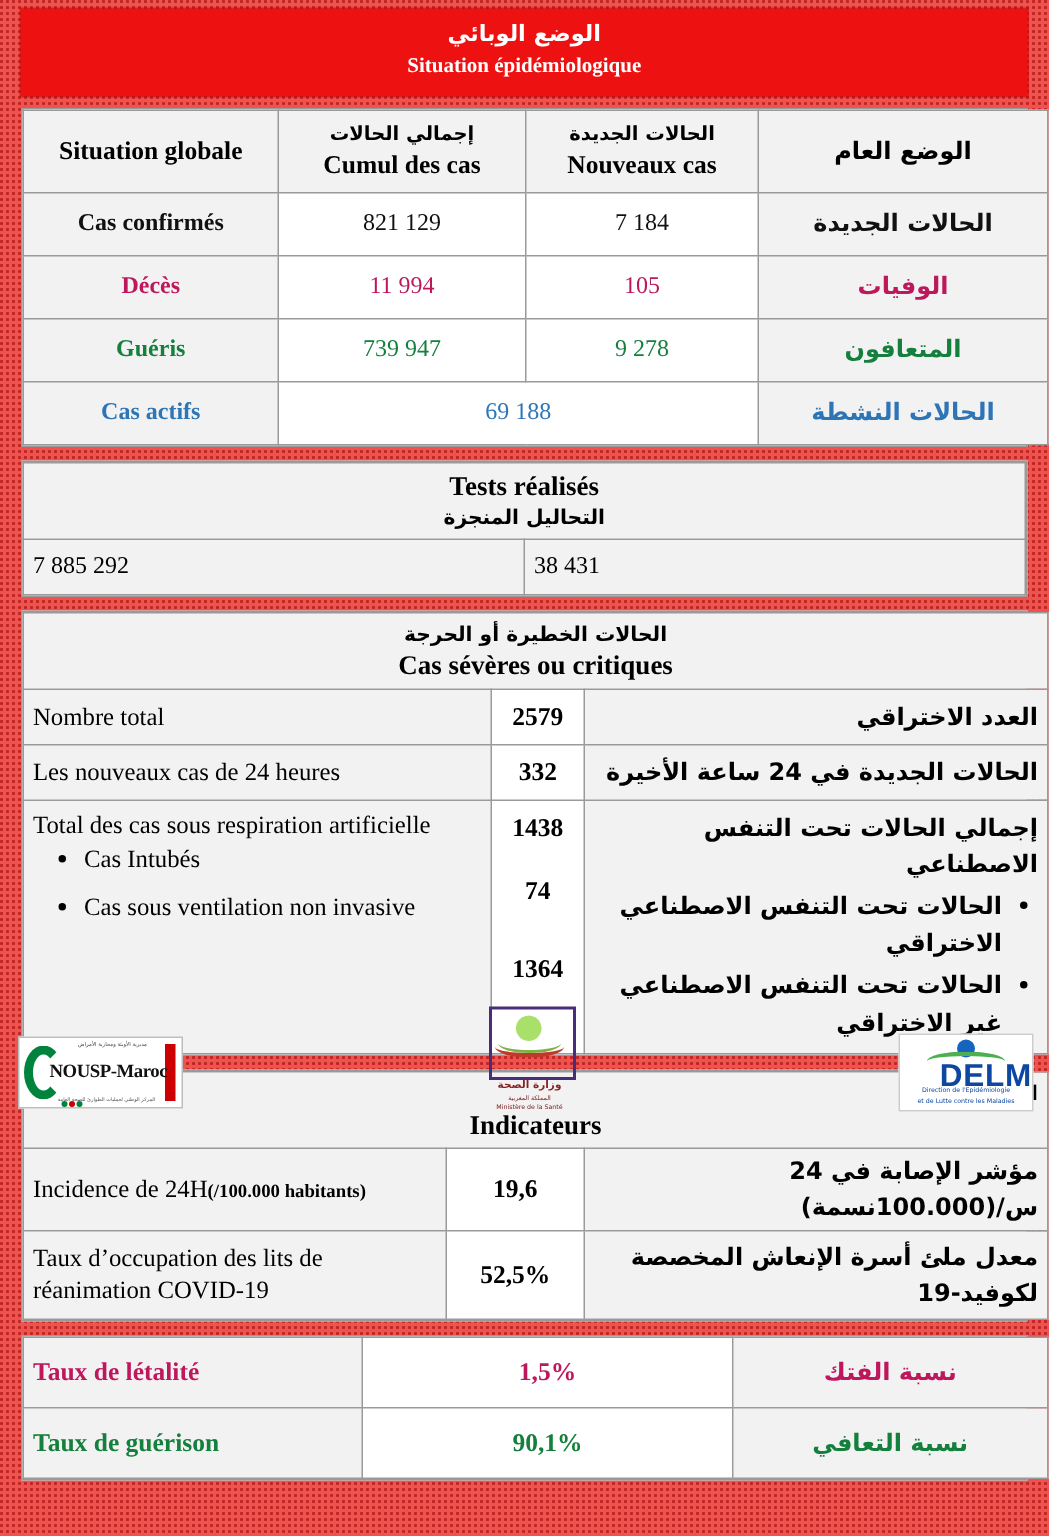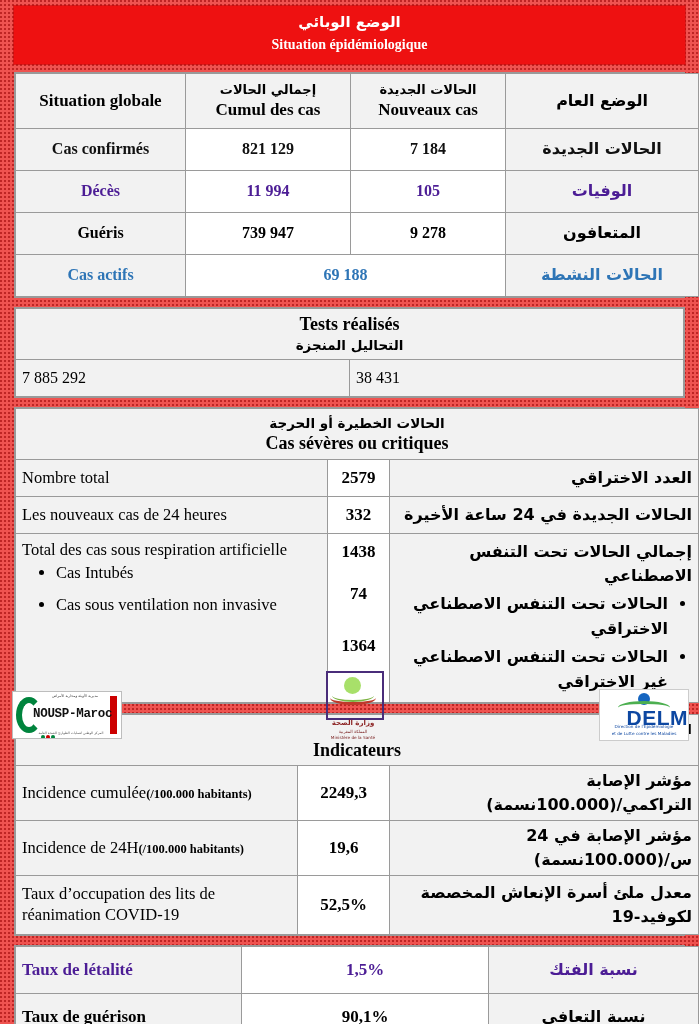--- a/index.html
+++ b/index.html
@@ -75,22 +75,22 @@
   .ctr { text-align: center; }
   .ar {
     direction: rtl;
     text-align: right;
     font-family: "DejaVu Sans", "Liberation Sans", sans-serif;
     font-weight: bold;
     font-size: 13.5px;
     line-height: 1.5;
   }
   .ar-ctr { text-align: center; }
-  .red   { color: #4c1d95; }
-  .green { color: #000000; }
+  .red   { color: #be185d; }
+  .green { color: #15803d; }
   .blue  { color: #2e75b6; }
   .black { color: #111111; }
 
   
   .t1 td { height: 35px; }
   .t1 .hdr { height: 48px; }
   .t1 .c1 { width: 170px; }
   .t1 .c2 { width: 165px; }
   .t1 .c3 { width: 155px; }
   .t1 .c4 { width: 193px; }
@@ -104,21 +104,21 @@
     font-family: "DejaVu Sans", "Liberation Sans", sans-serif;
     font-weight: bold;
     font-size: 13px;
     line-height: 1.45;
   }
   .lbl-fr {
     font-weight: bold;
     font-size: 17px;
   }
   .num {
-    font-weight: bold;
+    font-weight: normal;
     font-size: 18px;
   }
 
   
   .t2 .title-fr {
     font-weight: bold;
     font-size: 18px;
     text-align: center;
     line-height: 1.25;
   }
@@ -210,21 +210,21 @@
     font-size: 3.6px;
     font-family: "DejaVu Sans", sans-serif;
     color: #444;
     text-align: center;
     line-height: 1.35;
     direction: rtl;
   }
   .nousp-name {
     position: absolute;
     left: 20px; top: 15px;
-    font-family: Liberation Mono, monospace;
+    font-family: Liberation Serif, serif;
     font-weight: bold;
     font-size: 12.5px;
     color: #111;
     letter-spacing: -0.3px;
   }
   .nousp-bot {
     position: absolute;
     left: 22px; bottom: 2px; right: 14px;
     font-size: 3.4px;
     font-family: "DejaVu Sans", sans-serif;
@@ -475,25 +475,20 @@
           <col class="c1">
           <col class="c2">
           <col class="c3">
         </colgroup>
       <tbody>
         <tr>
           <td class="shade" colspan="3" style="height:44px">
             <div class="ar" style="text-align:right">المؤشرات</div>
             <div style="text-align:center;font-weight:bold;font-size:18px">Indicateurs</div>
           </td>
-        </tr>
-        <tr>
-          <td class="shade lbl" style="height:28px"><span>Incidence cumulée</span><span class="sub">(/100.000 habitants)</span></td>
-          <td class="val">2249,3</td>
-          <td class="shade ar">مؤشر الإصابة التراكمي/(100.000نسمة)</td>
         </tr>
         <tr>
           <td class="shade lbl" style="height:28px"><span>Incidence de 24H</span><span class="sub">(/100.000 habitants)</span></td>
           <td class="val">19,6</td>
           <td class="shade ar">مؤشر الإصابة في 24 س/(100.000نسمة)</td>
         </tr>
         <tr>
           <td class="shade lbl" style="height:52px">Taux d’occupation des lits de réanimation COVID-19</td>
           <td class="val">52,5%</td>
           <td class="shade ar">معدل ملئ أسرة الإنعاش المخصصة لكوفيد-19</td>

